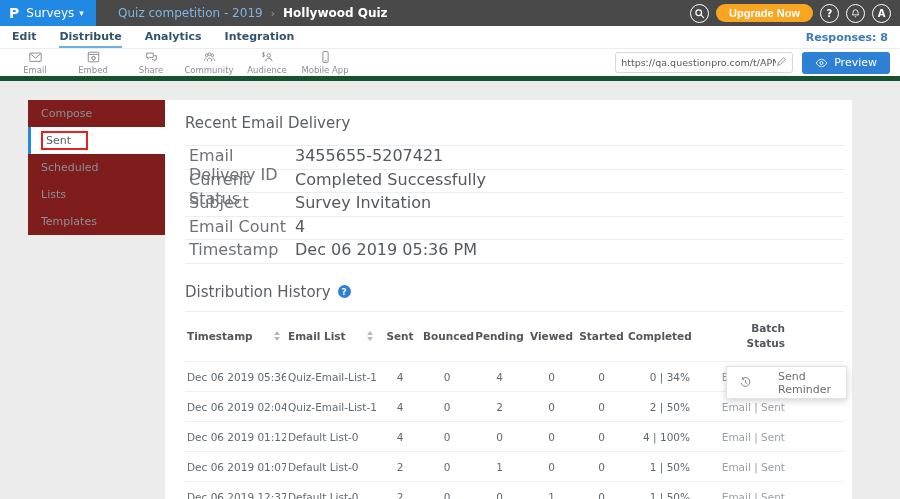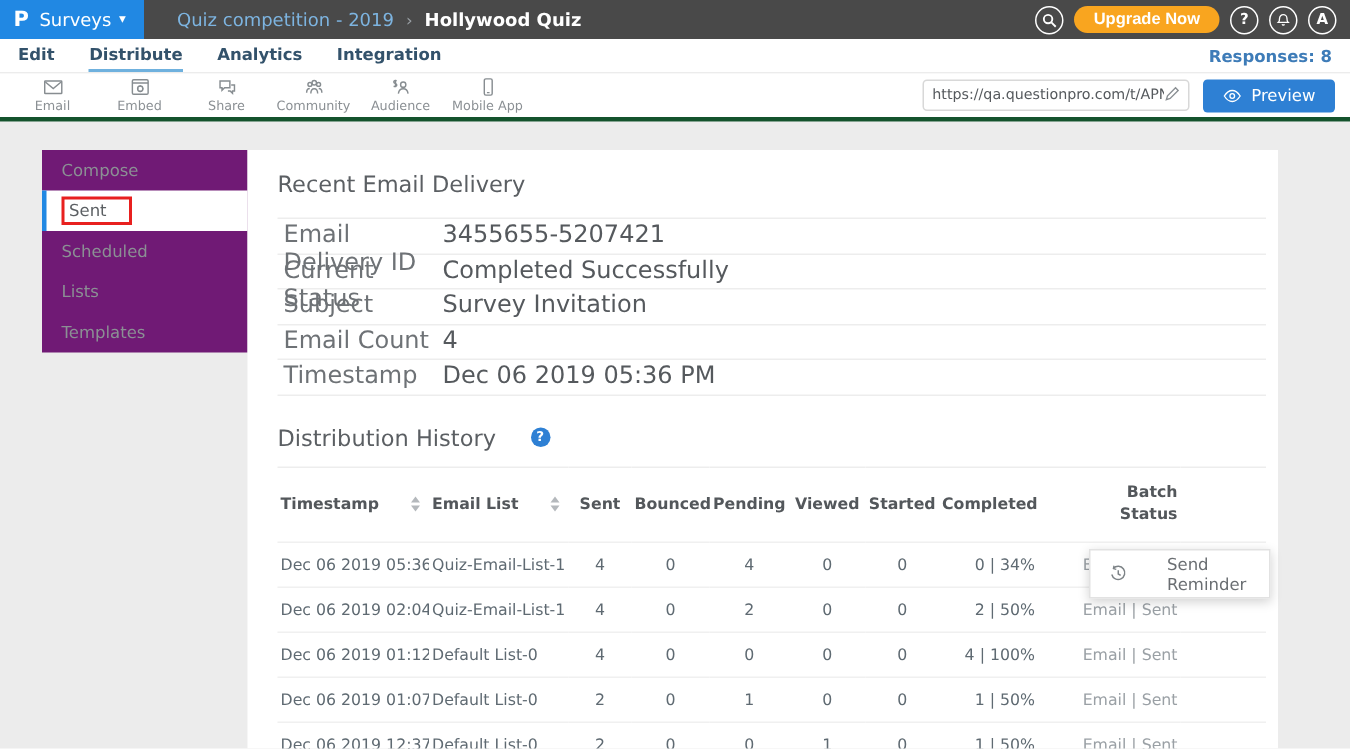--- a/index.html
+++ b/index.html
@@ -25,43 +25,43 @@
     border-radius:11px; padding:3px 13px; border:none; cursor:pointer; white-space:nowrap; }
 
   
   .tabbar { height:23px; background:#fff; display:flex; align-items:stretch; padding:0 12px; gap:23px;
     font-size:11px; font-weight:bold; color:#33526b; border-bottom:1px solid #ececec; }
   .tab { display:flex; align-items:center; cursor:pointer; border-bottom:2px solid transparent; }
   .tab.active { border-bottom-color:#6fb1de; }
   .responses { margin-left:auto; display:flex; align-items:center; color:#3e7cb8; font-weight:bold; }
 
   
-  .toolbar { height:32px; background:#fff; border-bottom:3px solid #14532d; display:flex; align-items:center; padding:0 6px; }
+  .toolbar { height:32px; background:#fff; border-bottom:5px solid #14532d; display:flex; align-items:center; padding:0 6px; }
   .channel { width:58px; display:flex; flex-direction:column; align-items:center; justify-content:center; gap:1px;
     color:#8b9094; font-size:8.5px; cursor:pointer; }
   .channel svg { width:15px; height:14px; stroke:#878d91; fill:none; stroke-width:1.1; }
   .url-group { margin-left:auto; display:flex; align-items:center; border:1px solid #d8d8d8; border-radius:3px;
     height:21px; width:178px; padding:0 5px; background:#fff; }
   .url-input { border:none; outline:none; flex:1; min-width:0; font-size:9.5px; color:#55595d; font-family:inherit; }
   .pencil-icon svg { width:11px; height:11px; stroke:#8b9094; fill:none; stroke-width:1.2; }
   .preview-btn { margin-left:9px; margin-right:4px; background:var(--preview,#2e80d4); color:#fff; height:22px; border:none;
     border-radius:3px; display:flex; align-items:center; gap:6px; padding:0 13px; font-size:11px; cursor:pointer; font-family:inherit; }
   .preview-btn svg { width:13px; height:10px; stroke:#fff; fill:none; stroke-width:1.1; }
 
   
   .page { display:flex; align-items:stretch; padding:19px 48px 0 28px; height:418px; }
-  .sidebar { width:137px; flex:0 0 auto; background:#701a75; align-self:flex-start; }
+  .sidebar { width:137px; flex:0 0 auto; background:#7f1d1d; align-self:flex-start; }
   .side-item { height:27px; display:flex; align-items:center; padding-left:10px; color:#8b9094;
     font-size:11px; cursor:pointer; border-left:3px solid transparent; }
   .side-item.active { background:#fff; color:#5b5f63; border-left-color:var(--blue,#2188e3); }
   .red-box { border:2px solid var(--red,#e8201f); padding:1px 15px 1px 3px; }
 
   .main { flex:1; background:#fff; padding:14px 8px 0 20px; }
   .section-title { font-size:15px; font-weight:400; color:#5b5f63; }
-  .title-row { display:flex; align-items:center; gap:23px; margin-top:19px; }
+  .title-row { display:flex; align-items:center; gap:7px; margin-top:19px; }
   .help-badge { width:13px; height:13px; border-radius:50%; background:var(--preview,#2e80d4); color:#fff;
     font-size:9px; font-weight:bold; display:flex; align-items:center; justify-content:center; cursor:pointer; }
 
   .kv-table { margin-top:13px; border-top:1px solid #ededed; }
   .kv-row { display:flex; align-items:flex-start; height:23.5px; border-bottom:1px solid #ededed; font-size:16px; }
   .kv-label { width:110px; color:#6e7276; flex:0 0 auto; padding-left:4px; }
   .kv-value { color:#55595d; }
 
   table.dist { width:100%; border-collapse:collapse; margin-top:10px; table-layout:fixed; font-size:10.5px; }
   .dist th { color:#53575b; font-weight:bold; padding:9px 2px; border-top:1px solid #ededed; vertical-align:middle; text-align:left; }

